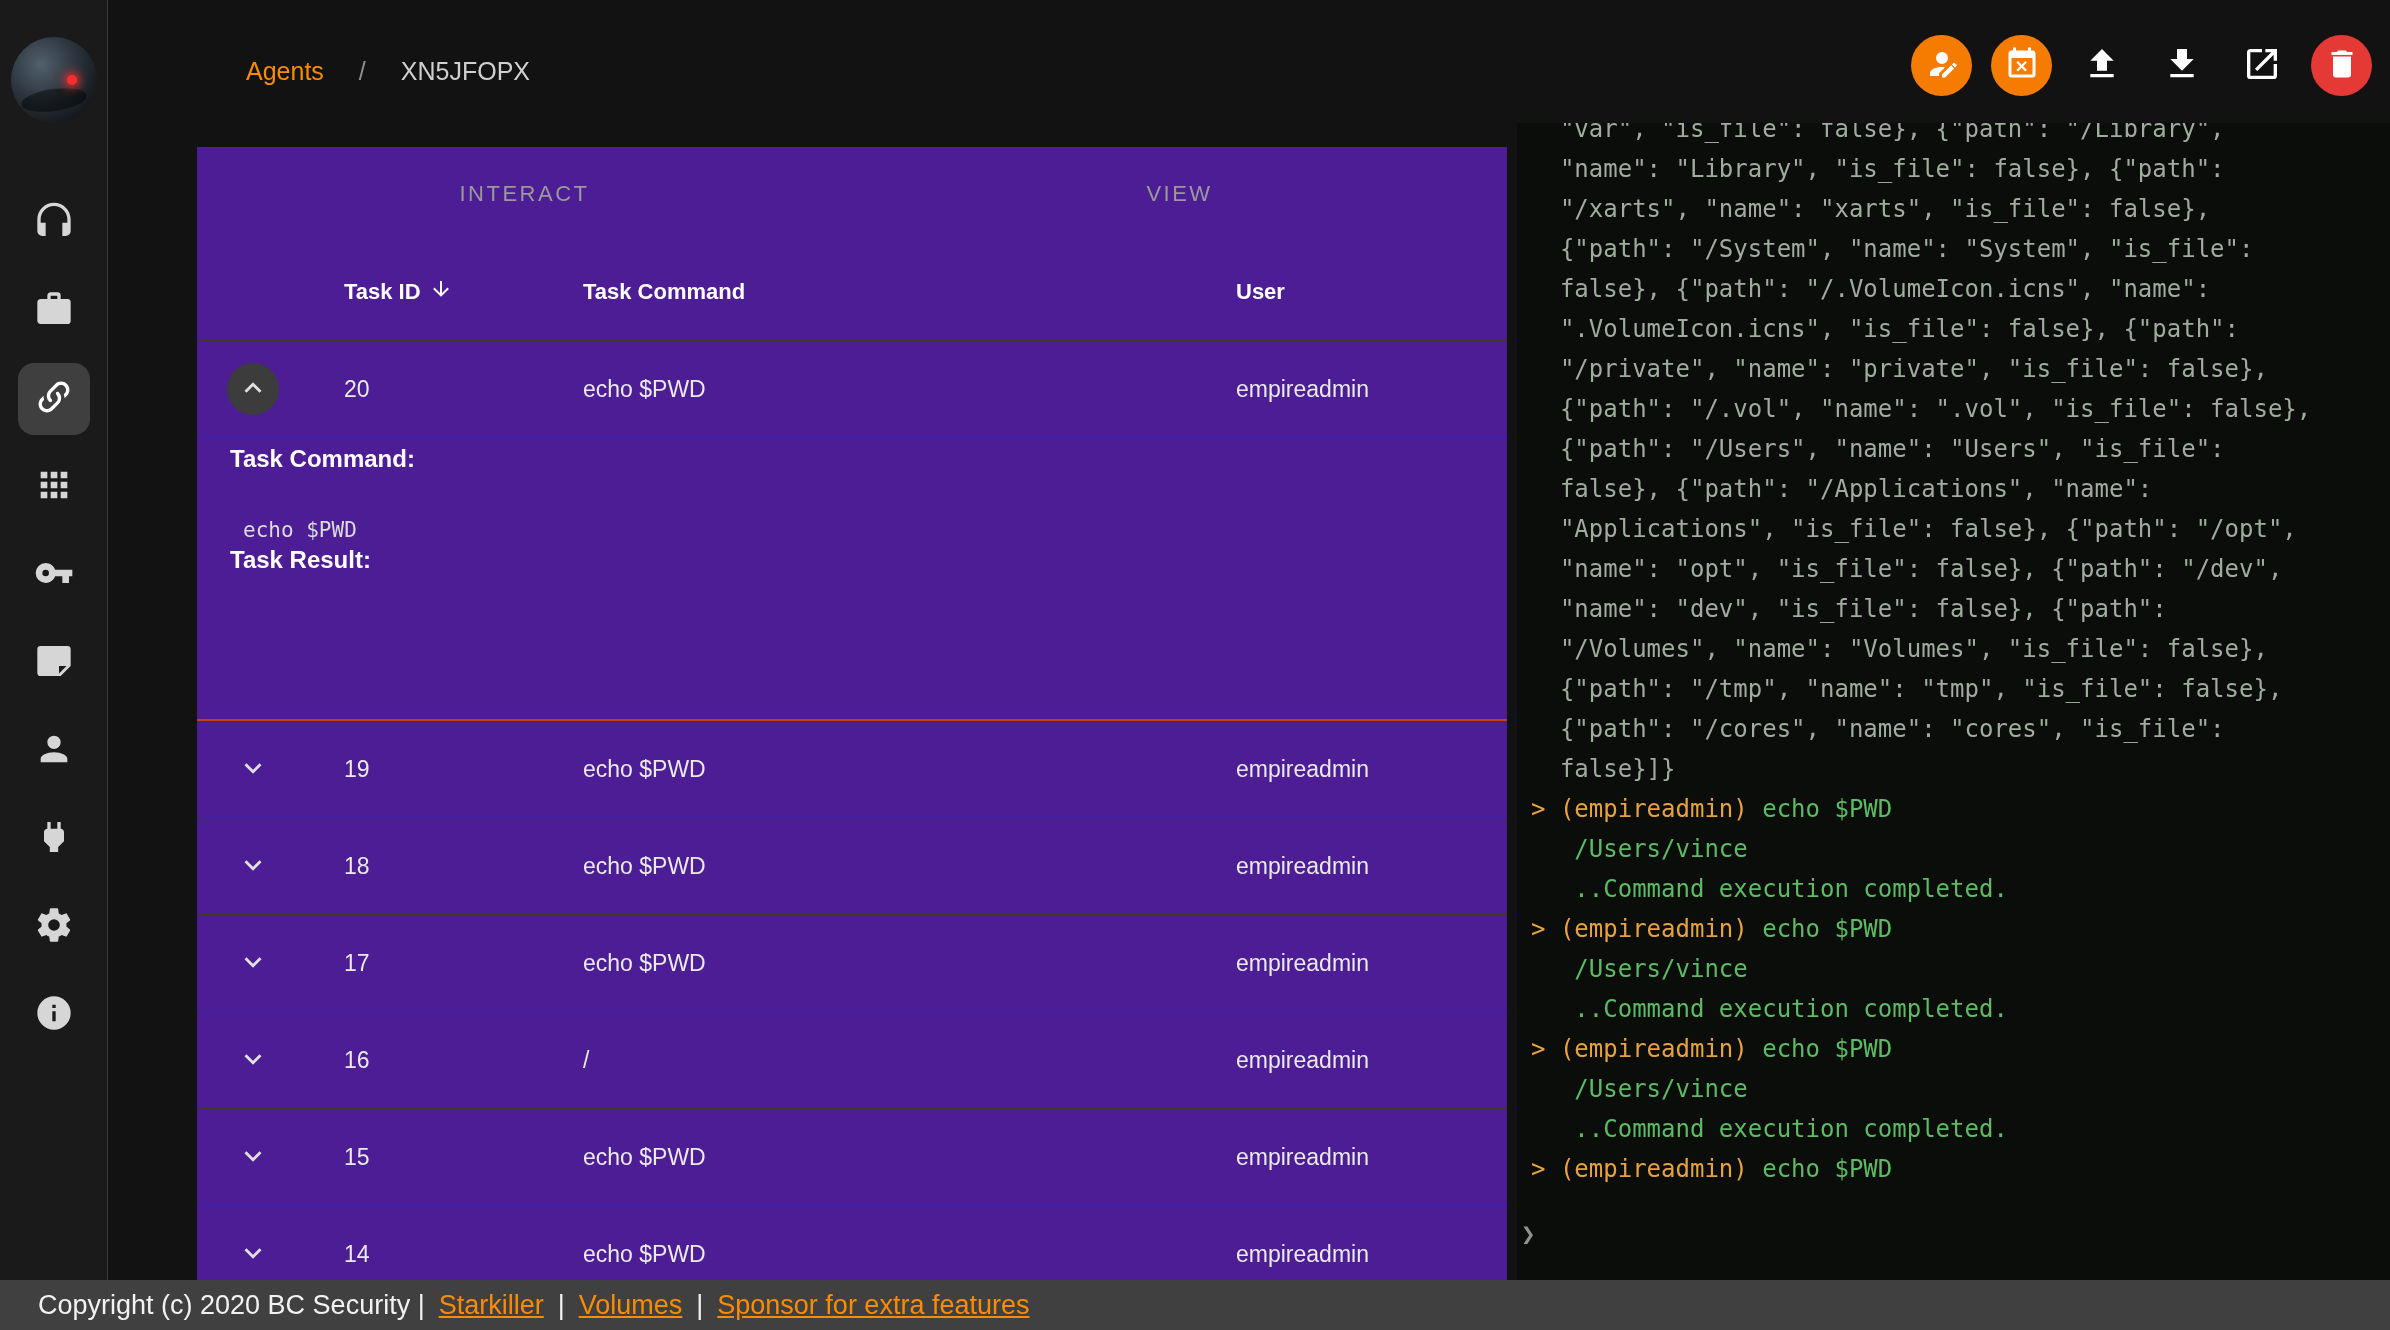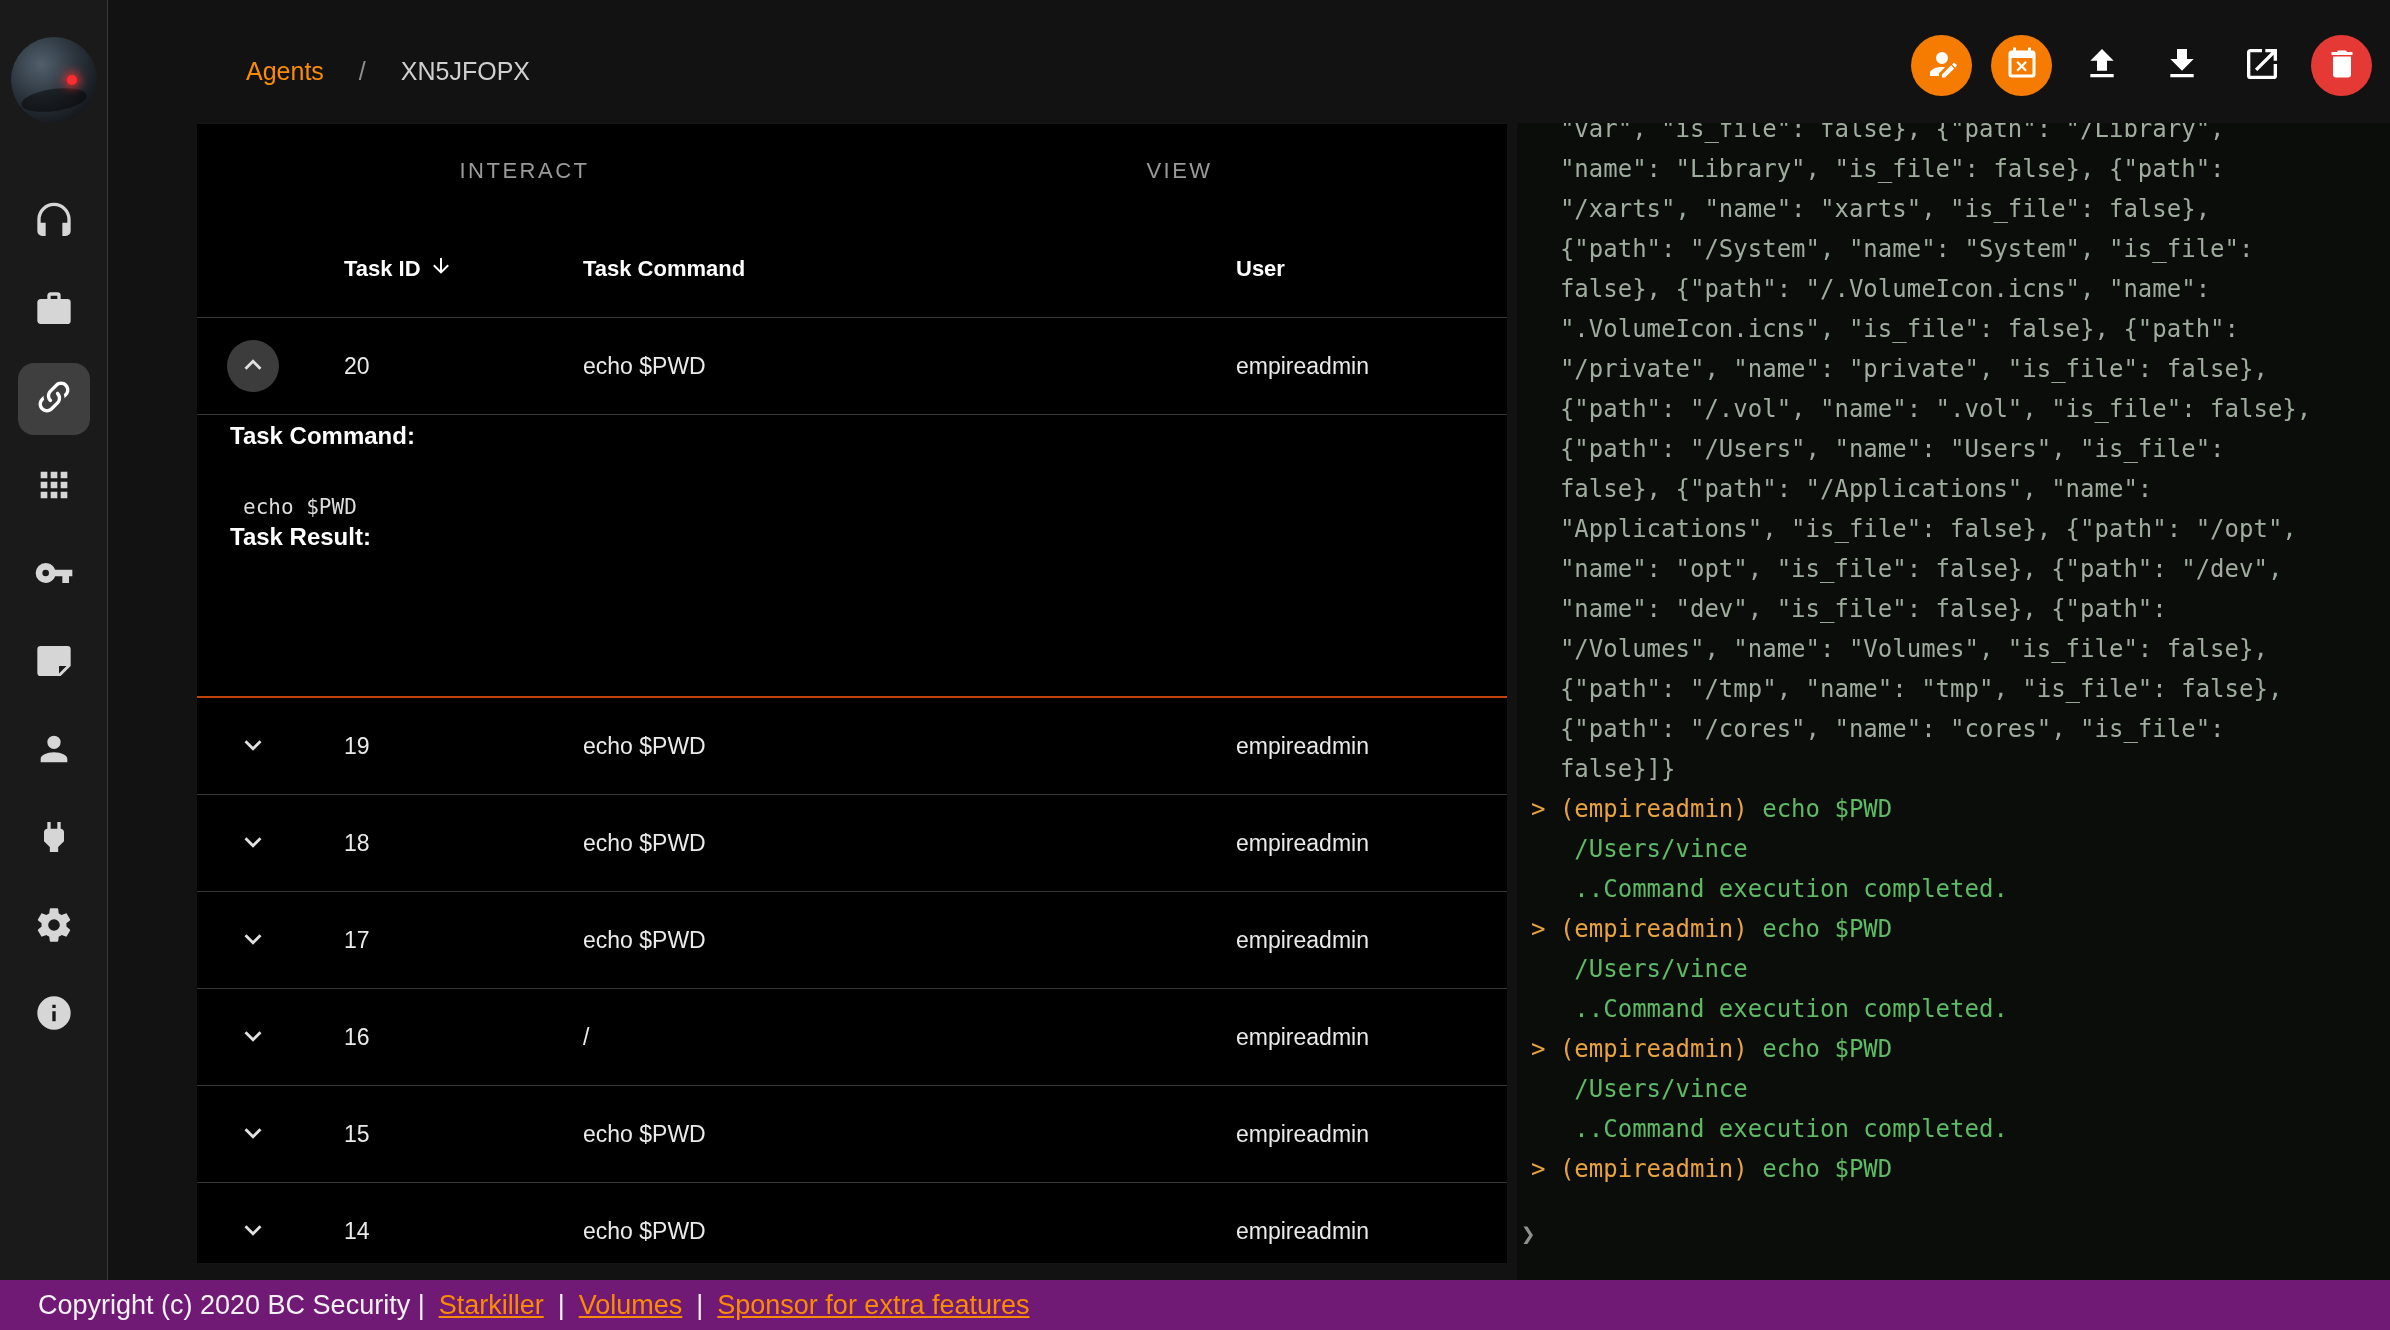--- a/index.html
+++ b/index.html
@@ -26,21 +26,21 @@
   .crumb-sep{color:#8f8f8f}
   .crumb-current{color:#cfcfcf}
   .actions{position:absolute;top:35px;right:18px;display:flex;gap:19px;align-items:center}
   .btn-circle{width:61px;height:61px;border-radius:50%;border:none;display:flex;align-items:center;justify-content:center;cursor:pointer;background:transparent}
   .btn-circle svg{width:36px;height:36px;fill:#ffffff}
   .btn-plain svg{width:40px;height:40px}
   .btn-orange{background:#f57c00}
   .btn-red{background:#e53935}
 
   
-  .card{position:absolute;left:197px;top:124px;width:1310px;height:1139px;background:#000000;overflow:hidden}
+  .card{position:absolute;left:197px;top:147px;width:1310px;height:1139px;background:#4c1d95;overflow:hidden}
   .tabs{display:flex;height:97px}
   .tab{flex:1;display:flex;align-items:center;justify-content:center;font-size:22px;font-weight:500;letter-spacing:2.5px;
        color:#9a9a9a;border-bottom:3px solid transparent;cursor:pointer}
   .tab.active{color:#fb8c00;border-bottom-color:#fb8c00}
   .thead,.trow{display:flex;align-items:center;height:97px;border-bottom:1px solid #373737}
   .cell-toggle{width:112px;display:flex;justify-content:center}
   .cell-id{width:274px;padding-left:35px}
   .cell-cmd{flex:1}
   .cell-user{width:271px}
   .thead{font-weight:bold;font-size:22px;color:#ffffff}
@@ -60,21 +60,21 @@
   
   .terminal{position:absolute;left:1517px;top:123px;width:873px;height:1157px;background:#0b0d0b;overflow:hidden;
             font-family:"DejaVu Sans Mono",monospace;font-size:24px;line-height:40px}
   .term-lines{margin-top:-14px;padding-left:14px;white-space:pre}
   .c-json{color:#9fac9e}
   .c-orange{color:#e8a33c}
   .c-green{color:#5dbb63}
   .term-caret{position:absolute;left:4px;bottom:26px;color:#8f8f8f;font-size:24px}
 
   
-  .footer{position:absolute;left:0;top:1280px;width:2390px;height:50px;background:#701a75;display:flex;align-items:center;
+  .footer{position:absolute;left:0;top:1280px;width:2390px;height:50px;background:#404040;display:flex;align-items:center;
           padding-left:38px;gap:14px;font-size:27px}
   .footer-text{color:#f2f2f2}
   .footer-link{color:#fb8c00;text-decoration:underline;cursor:pointer}
 </style>
 </head>
 <body>
 
 <div class="app">
 
   <aside class="sidebar">

